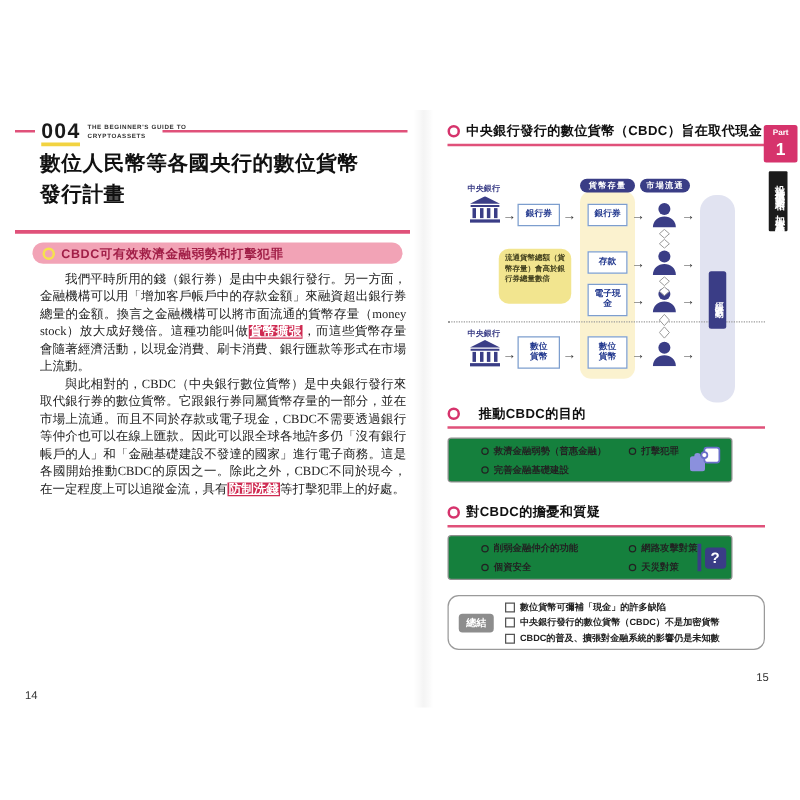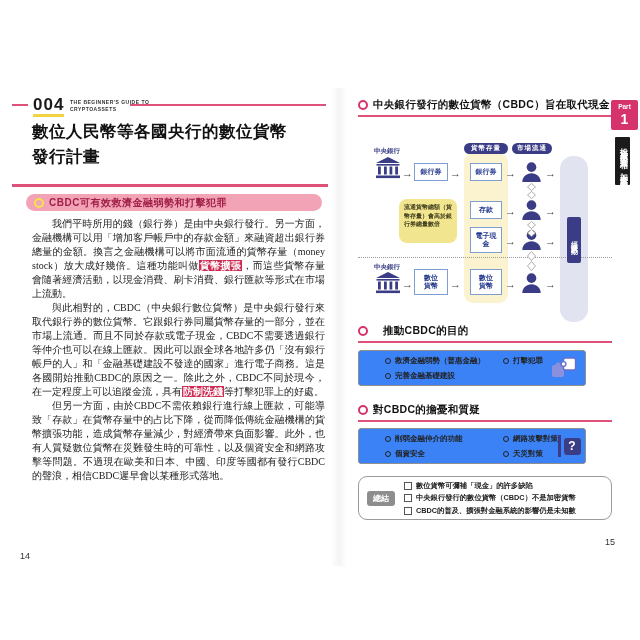--- a/index.html
+++ b/index.html
@@ -16,21 +16,21 @@
   .page-title{left:32px;top:119px;width:294px;font-size:16.5px;font-weight:700;color:#111;
               line-height:25px;letter-spacing:.5px;}
   .rule-thick{left:12px;top:184px;width:316px;height:2.5px;background:#e0517a;}
   .lead-pill{left:26px;top:194px;width:296px;height:17px;background:#f2a3b6;border-radius:9px;
              display:flex;align-items:center;box-sizing:border-box;padding:0 8px;}
   .lead-pill .ring{width:6px;height:6px;border:2px solid #f6e14e;border-radius:50%;margin-right:5px;flex:none;}
   .lead-pill .txt{font-size:10px;font-weight:700;color:#a11f47;letter-spacing:.5px;white-space:nowrap;}
   .body-col{left:32px;top:217px;width:293px;font-family:"Liberation Serif",serif;
             font-size:10px;line-height:14px;color:#222;text-align:justify;}
   .body-col p{margin:0;text-indent:2em;}
-  .hl{background:#cf2b52;color:#ffffff;font-weight:700;padding:0 1px;}
+  .hl{background:#cf2b52;color:#ffffff;font-weight:700;padding:0 1px;text-decoration:underline;}
   .pgnum{font-size:9px;color:#333;}
   .pg-l{left:20px;top:551px;}
   .pg-r{left:605px;top:537px;}
   .gutter{left:331px;top:88px;width:16px;height:478px;
           background:linear-gradient(to right,rgba(0,0,0,0),rgba(0,0,0,0.045),rgba(0,0,0,0));}
   
   .sec-head{display:flex;align-items:center;gap:5px;}
   .sec-head .ring{width:6px;height:6px;border:2px solid #d6336c;border-radius:50%;flex:none;}
   .sec-head .txt{font-size:10.5px;font-weight:700;color:#111;letter-spacing:.3px;white-space:nowrap;}
   .sec-rule{width:254px;height:2px;background:#e0517a;}
@@ -55,21 +55,21 @@
         writing-mode:vertical-rl;font-size:7px;font-weight:700;letter-spacing:2px;
         display:flex;align-items:center;justify-content:center;z-index:3;}
   .note{left:399px;top:199px;width:58px;height:44px;background:#f2e58f;border-radius:8px;
         box-sizing:border-box;padding:4px 5px;font-size:6px;font-weight:700;color:#44421f;
         line-height:8.5px;z-index:4;}
   .dotted{left:358px;top:257px;width:254px;border-top:1px dotted #9a9a9a;z-index:2;}
   .arr{font-size:11px;font-weight:700;color:#3c3c3c;line-height:10px;z-index:4;}
   .person{z-index:3;}
   .diamonds{z-index:3;}
   
-  .cream{width:228px;background:#3b82f6;border:1px solid #8f8f8f;border-radius:3px;
+  .cream{width:228px;background:#15803d;border:1px solid #8f8f8f;border-radius:3px;
          box-sizing:border-box;display:flex;align-items:center;padding:5px 8px 5px 26px;}
   .cream .cols{display:flex;flex:1;gap:0;}
   .cream .col{display:flex;flex-direction:column;gap:5px;}
   .c1{width:118px;} .c2{flex:1;}
   .bullet-item{display:flex;align-items:center;gap:4px;}
   .bullet-item .bring{width:4px;height:4px;border:1.5px solid #222;border-radius:50%;flex:none;}
   .bullet-item .btxt{font-size:7.5px;font-weight:700;color:#222;white-space:nowrap;}
   .qicon{display:flex;align-items:center;gap:3px;}
   .qbar{width:2.5px;height:22px;background:#3a3d86;}
   .qbox{width:17px;height:17px;background:#3a3d86;border-radius:3px;color:#fff;font-size:12px;
@@ -103,21 +103,20 @@
 <div class="abs rule-thick"></div>
 
 <div class="abs lead-pill">
   <span class="ring"></span>
   <span class="txt">CBDC可有效救濟金融弱勢和打擊犯罪</span>
 </div>
 
 <div class="abs body-col">
   <p><span>我們平時所用的錢（銀行券）是由中央銀行發行。另一方面，金融機構可以用「增加客戶帳戶中的存款金額」來融資超出銀行券總量的金額。換言之金融機構可以將市面流通的貨幣存量（money stock）放大成好幾倍。這種功能叫做</span><span class="hl">貨幣擴張</span><span>，而這些貨幣存量會隨著經濟活動，以現金消費、刷卡消費、銀行匯款等形式在市場上流動。</span></p>
   <p><span>與此相對的，CBDC（中央銀行數位貨幣）是中央銀行發行來取代銀行券的數位貨幣。它跟銀行券同屬貨幣存量的一部分，並在市場上流通。而且不同於存款或電子現金，CBDC不需要透過銀行等仲介也可以在線上匯款。因此可以跟全球各地許多仍「沒有銀行帳戶的人」和「金融基礎建設不發達的國家」進行電子商務。這是各國開始推動CBDC的原因之一。除此之外，CBDC不同於現今，在一定程度上可以追蹤金流，具有</span><span class="hl">防制洗錢</span><span>等打擊犯罪上的好處。</span></p>
-  <p><span>但另一方面，由於CBDC不需依賴銀行進行線上匯款，可能導致「存款」在貨幣存量中的占比下降，從而降低傳統金融機構的貨幣擴張功能，造成貨幣存量減少，對經濟帶來負面影響。此外，也有人質疑數位貨幣在災難發生時的可靠性，以及個資安全和網路攻擊等問題。不過現在歐美和日本、中國、印度等國都有發行CBDC的聲浪，相信CBDC遲早會以某種形式落地。</span></p>
 </div>
 
 <div class="abs pgnum pg-l">14</div>
 
 <div class="abs gutter"></div>
 
 <div class="abs sec-head" style="left:358px;top:98px;">
   <span class="ring"></span>
   <span class="txt">中央銀行發行的數位貨幣（CBDC）旨在取代現金</span>
 </div>

